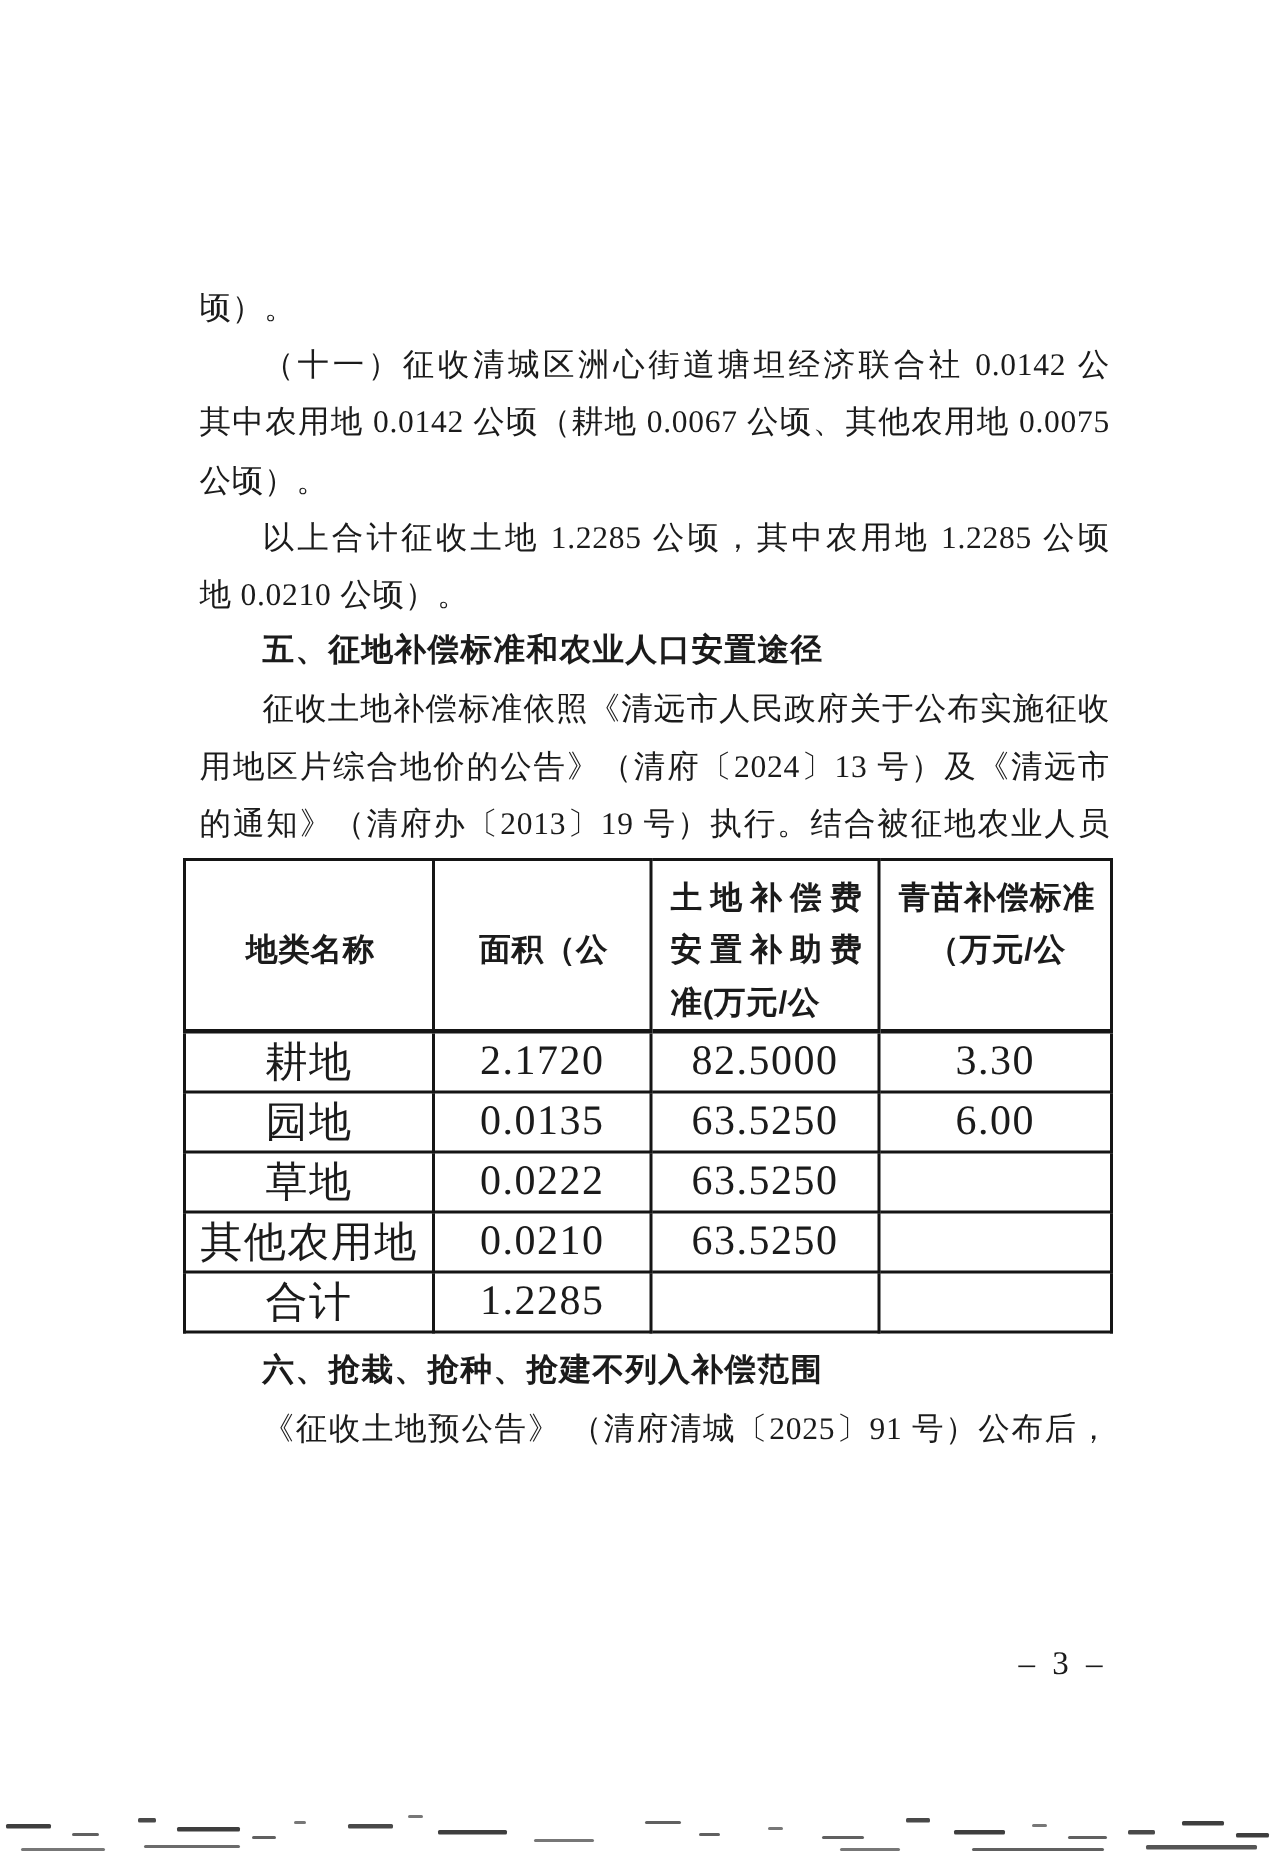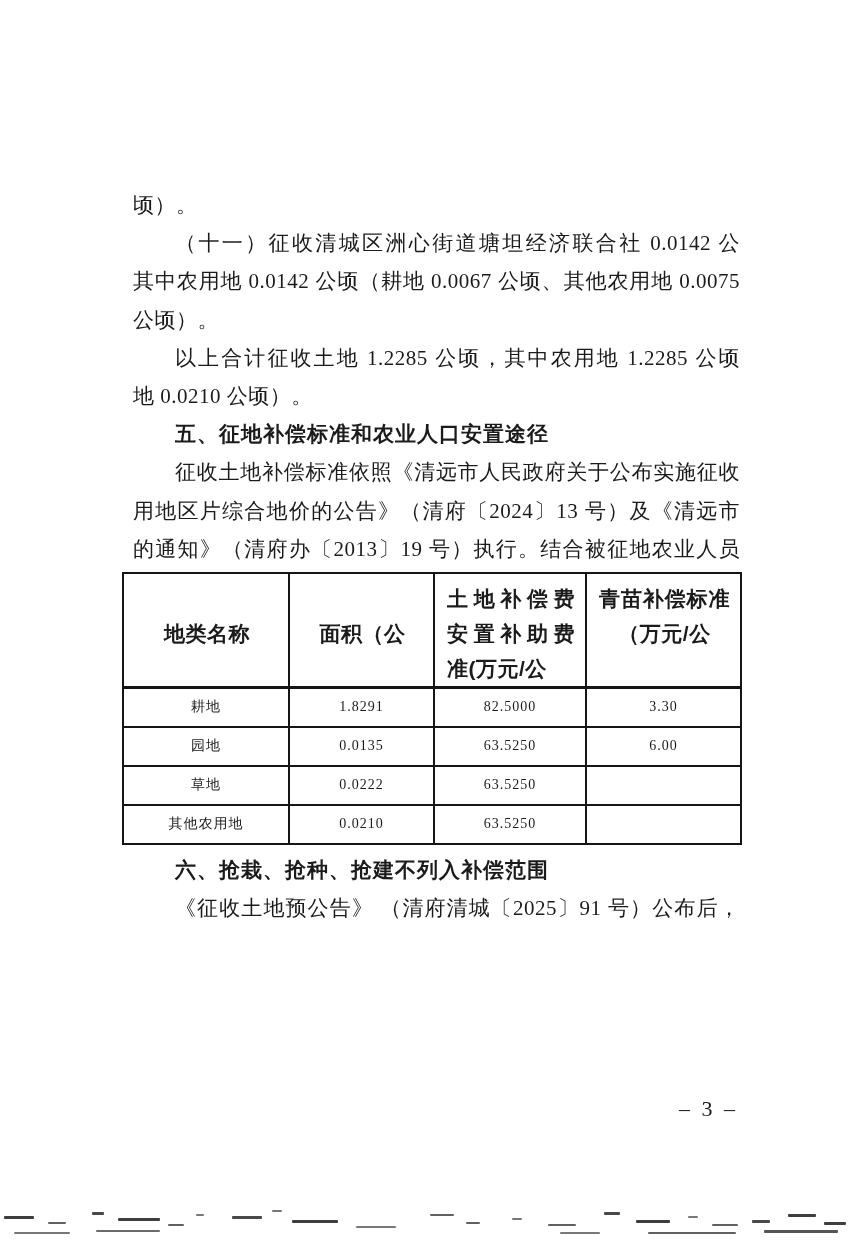--- a/index.html
+++ b/index.html
@@ -70,21 +70,21 @@
     line-height:35px;height:35px;
     text-align:left;overflow:hidden;
   }
   .hline.fill{text-align:justify;}
   .hline.fill::after{content:"";display:inline-block;width:100%;height:0;}
   .hline.center{text-align:center;}
   .comp-table tbody td{
     height:37px;
     text-align:center;
     vertical-align:middle;
-    font-size:14px;
+    font-size:28px;
     letter-spacing:1px;
   }
   .page-num{
     position:absolute;
     top:1096px;right:112px;
     font-size:22px;
     letter-spacing:3px;
     font-family:"Liberation Serif", serif;
   }
   .noise{
@@ -142,40 +142,46 @@
               <div class="hcell">
                 <div class="hline fill">青苗补偿标准</div>
                 <div class="hline center">（万元/公顷）</div>
               </div>
             </th>
           </tr>
       </thead>
       <tbody>
           <tr>
             <td>耕地</td>
-            <td>1.8291</td>
+            <td>2.1720</td>
             <td>82.5000</td>
             <td>3.30</td>
           </tr>
           <tr>
             <td>园地</td>
             <td>0.0135</td>
             <td>63.5250</td>
             <td>6.00</td>
           </tr>
           <tr>
             <td>草地</td>
             <td>0.0222</td>
             <td>63.5250</td>
             <td></td>
           </tr>
           <tr>
             <td>其他农用地</td>
             <td>0.0210</td>
             <td>63.5250</td>
+            <td></td>
+          </tr>
+          <tr>
+            <td>合计</td>
+            <td>1.2285</td>
+            <td></td>
             <td></td>
           </tr>
         </tbody>
     </table>
 
     <div id="closing-block">
         <div class="line bold indent">六、抢栽、抢种、抢建不列入补偿范围</div>
         <div class="line fill indent">《征收土地预公告》 （清府清城〔2025〕91 号）公布后，被</div>
       </div>
   </div>

